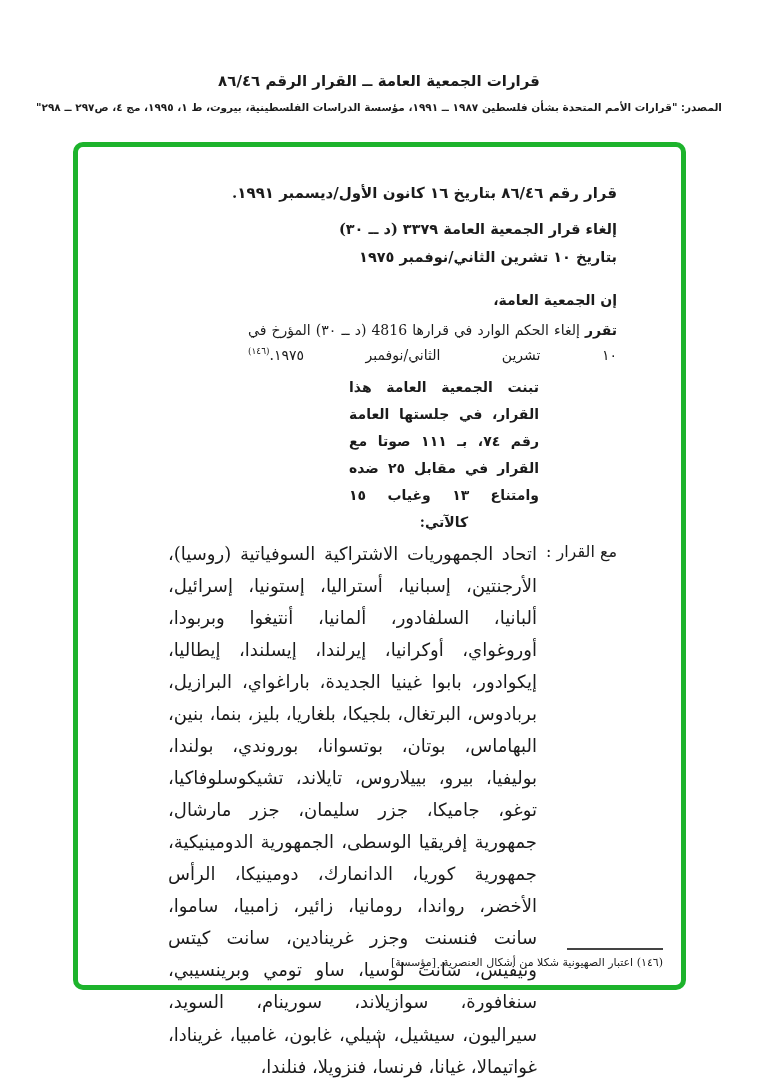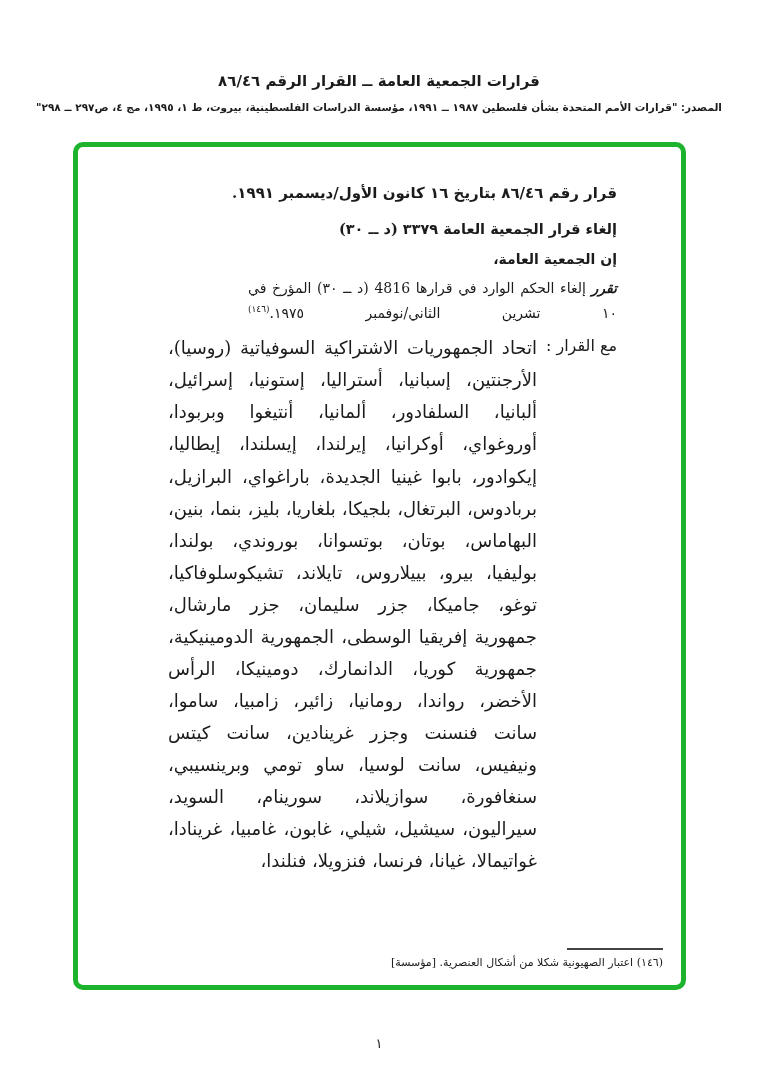--- a/index.html
+++ b/index.html
@@ -43,21 +43,21 @@
   .res-subheading.last{margin-bottom:22px;}
   .preamble{
     font-size:14px;font-weight:bold;text-align:right;
     margin:8px 0 4px 0;line-height:1.8;
   }
   .operative{
     font-size:14px;text-align:justify;text-align-last:justify;
     margin:0 88px 6px 0;line-height:1.8;
     margin-right:0;margin-left:88px;
   }
-  .operative .bold{font-weight:bold;font-style:italic;}
+  .operative .bold{font-weight:bold;}
   .operative sup{font-size:9px;line-height:0;}
   .adoption{
     font-size:14px;font-weight:bold;
     width:190px;margin:0 78px 2px auto;
     margin-left:auto;
     text-align:justify;text-align-last:center;
     line-height:1.93;
   }
   .vote-row{display:flex;align-items:flex-start;}
   .vote-label{
@@ -91,25 +91,27 @@
 
   <div class="doc-source">المصدر: "قرارات الأمم المتحدة بشأن فلسطين ١٩٨٧ ــ ١٩٩١، مؤسسة الدراسات الفلسطينية، بيروت، ط ١، ١٩٩٥، مج ٤، ص٢٩٧ ــ ٢٩٨"</div>
 
   <div class="green-box">
     <div class="box-content">
 
       <div class="res-heading">قرار رقم ٨٦/٤٦ بتاريخ ١٦ كانون الأول/ديسمبر ١٩٩١.</div>
 
       <div class="res-subheading">إلغاء قرار الجمعية العامة ٣٣٧٩ (د ــ ٣٠)</div>
 
+      <div class="res-subheading last">بتاريخ ١٠ تشرين الثاني/نوفمبر ١٩٧٥</div>
 
       <p class="preamble">إن الجمعية العامة،</p>
 
       <p class="operative"><span class="bold">تقرر</span><span> إلغاء الحكم الوارد في قرارها 4816 (د ــ ٣٠) المؤرخ في ١٠ تشرين الثاني/نوفمبر ١٩٧٥.</span><sup>(١٤٦)</sup></p>
 
+      <div class="adoption">تبنت الجمعية العامة هذا القرار، في جلستها العامة رقم ٧٤، بـ ١١١ صوتا مع القرار في مقابل ٢٥ ضده وامتناع ١٣ وغياب ١٥ كالآتي:</div>
 
       <div class="vote-row">
         <div class="vote-label">مع القرار :</div>
         <div class="vote-list">اتحاد الجمهوريات الاشتراكية السوفياتية (روسيا)، الأرجنتين، إسبانيا، أستراليا، إستونيا، إسرائيل، ألبانيا، السلفادور، ألمانيا، أنتيغوا وبربودا، أوروغواي، أوكرانيا، إيرلندا، إيسلندا، إيطاليا، إيكوادور، بابوا غينيا الجديدة، باراغواي، البرازيل، بربادوس، البرتغال، بلجيكا، بلغاريا، بليز، بنما، بنين، البهاماس، بوتان، بوتسوانا، بوروندي، بولندا، بوليفيا، بيرو، بييلاروس، تايلاند، تشيكوسلوفاكيا، توغو، جاميكا، جزر سليمان، جزر مارشال، جمهورية إفريقيا الوسطى، الجمهورية الدومينيكية، جمهورية كوريا، الدانمارك، دومينيكا، الرأس الأخضر، رواندا، رومانيا، زائير، زامبيا، ساموا، سانت فنسنت وجزر غرينادين، سانت كيتس ونيفيس، سانت لوسيا، ساو تومي وبرينسيبي، سنغافورة، سوازيلاند، سورينام، السويد، سيراليون، سيشيل، شيلي، غابون، غامبيا، غرينادا، غواتيمالا، غيانا، فرنسا، فنزويلا، فنلندا،</div>
       </div>
 
     </div>
 
     <div class="footnote-area">
       <div class="footnote-rule"></div>

